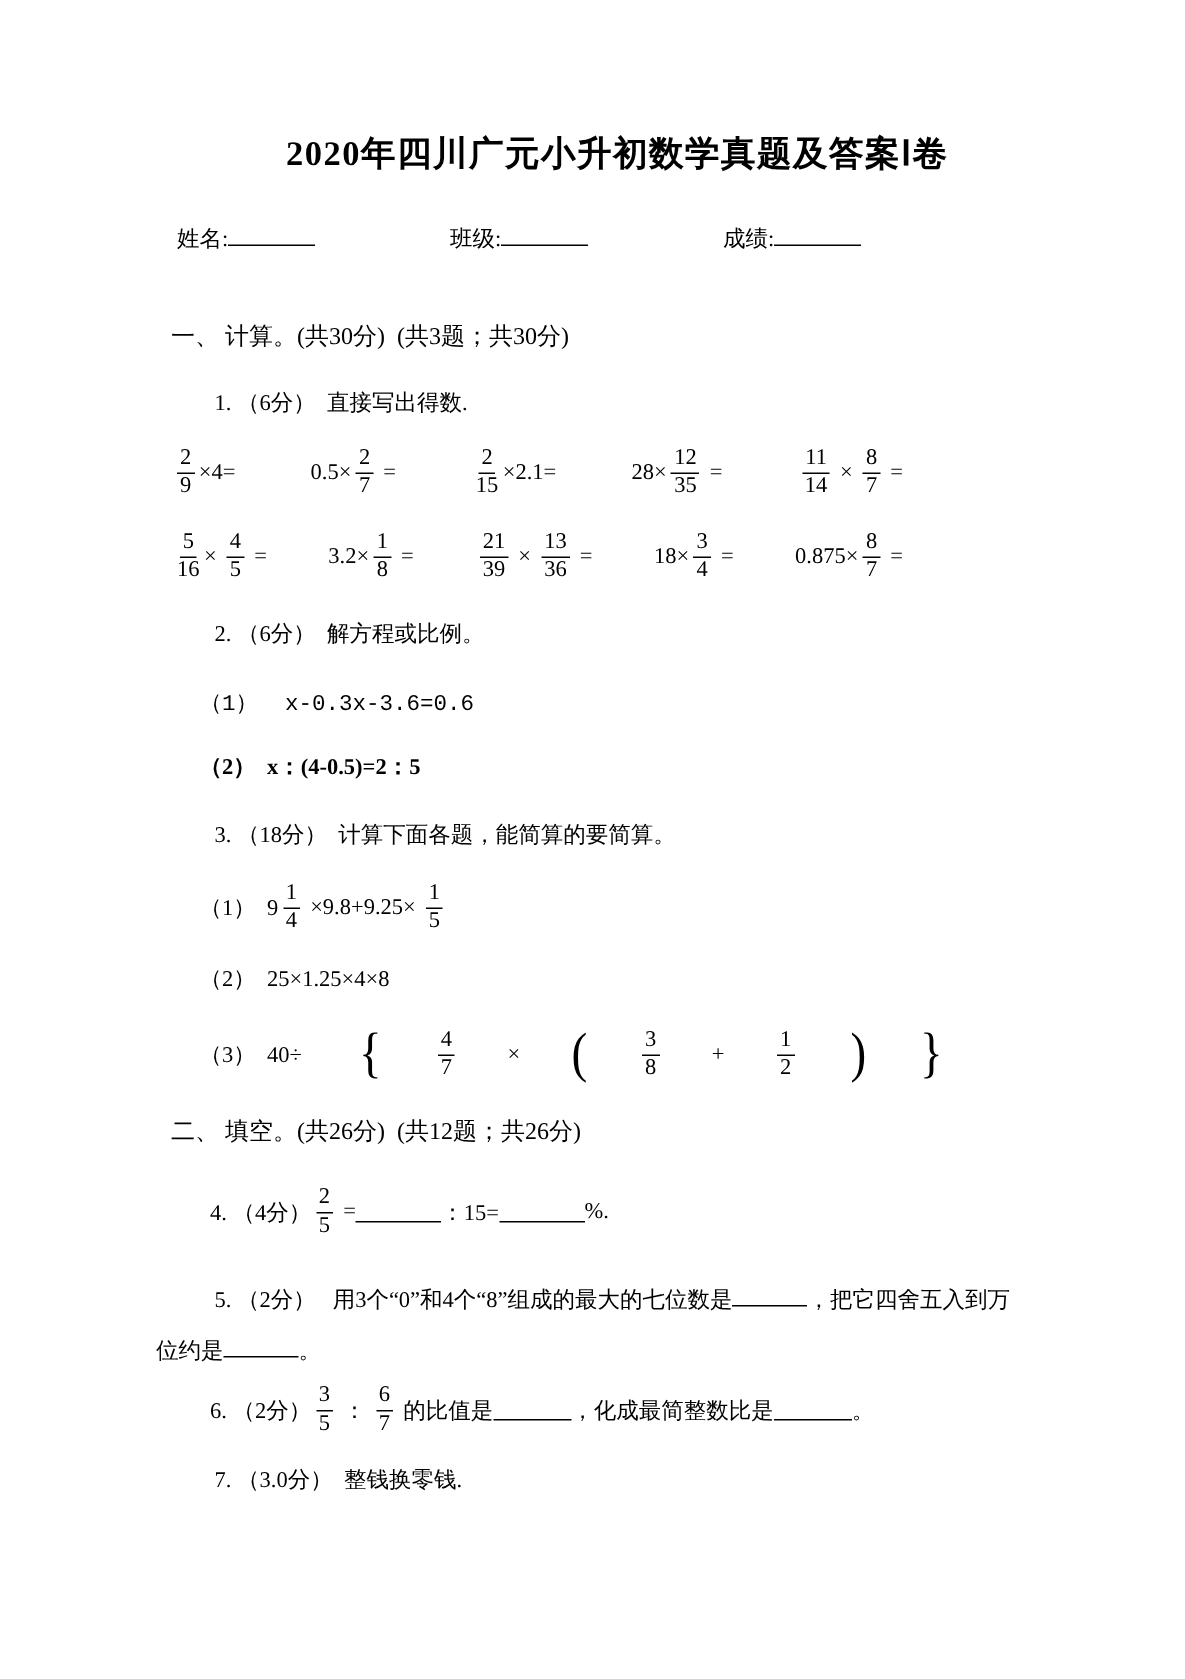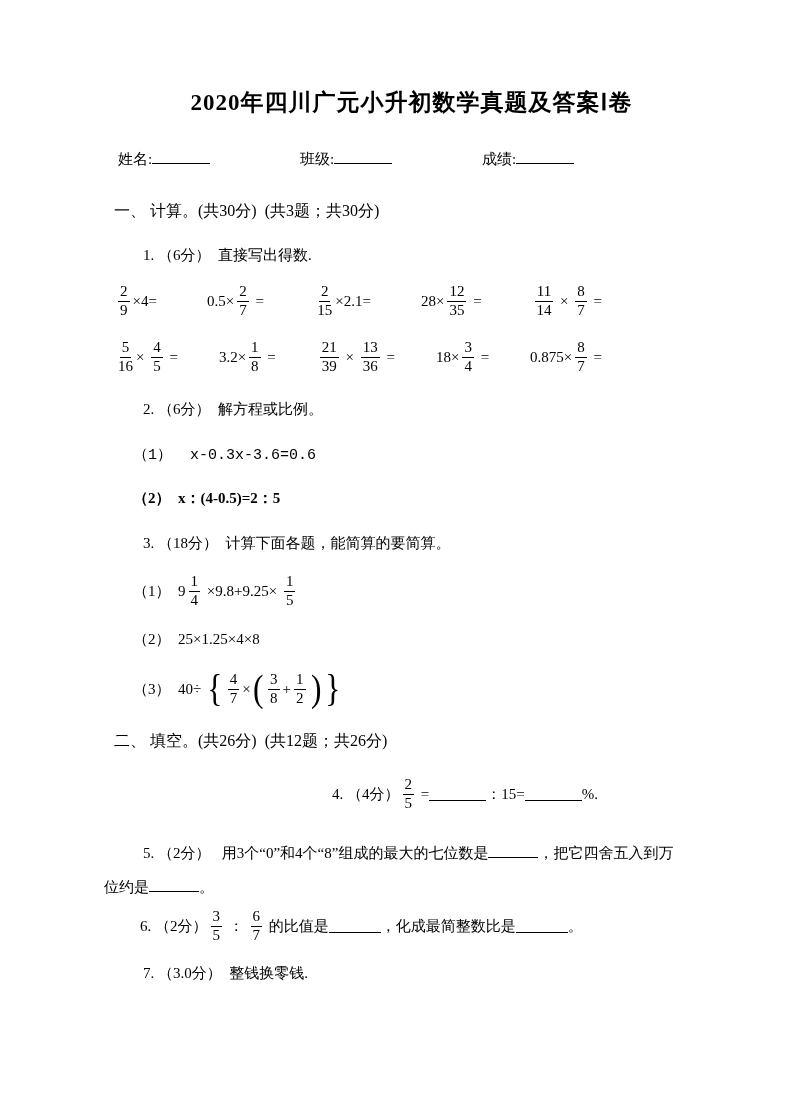--- a/index.html
+++ b/index.html
@@ -38,21 +38,21 @@
     border-bottom: 1.4px solid #000;
     vertical-align: baseline;
   }
   .field .blank { width: 58px; }
   .sec-heading {
     margin: 0 0 0 114px;
     font-size: 16px;
     line-height: 18px;
     white-space: pre;
   }
-  .sec1-heading { margin-top: 30px; }
+  .sec1-heading { margin-top: 44px; }
   .sec2-heading { margin-top: 19px; }
   .q-label {
     margin-left: 143px;
     line-height: 17px;
     white-space: pre;
   }
   .part {
     margin-left: 133px;
     line-height: 17px;
     white-space: pre;
@@ -87,22 +87,22 @@
   }
   .mrow1 { margin-top: 15px; }
   .mrow2 { margin-top: 12px; }
   .q1-label { margin-top: 27px; }
   .q2-label { margin-top: 22px; }
   .q2-p1 { margin-top: 29px; font-family: Liberation Mono, monospace; }
   .q2-p2 { margin-top: 26px; font-weight: bold; }
   .q3-label { margin-top: 28px; }
   .q3-p1 { margin-top: 17px; }
   .q3-p2 { margin-top: 18px; line-height: 17px; }
-  .q3-p3 { margin-top: 17px; height: 48px; }
-  .q4-line { margin-top: 22px; justify-content: center; }
+  .q3-p3 { margin-top: 17px; height: 48px; gap: 32px; }
+  .q4-line { margin-top: 22px; }
   .q5-para {
     margin: 20px 0 0 104px;
     width: 578px;
     text-indent: 39px;
     line-height: 34px;
     white-space: pre-wrap;
   }
   .q5-para .blank { text-indent: 0; }
   .q6-line { margin-top: 0px; text-align: right; }
   .q7-label { margin-top: 17px; }

